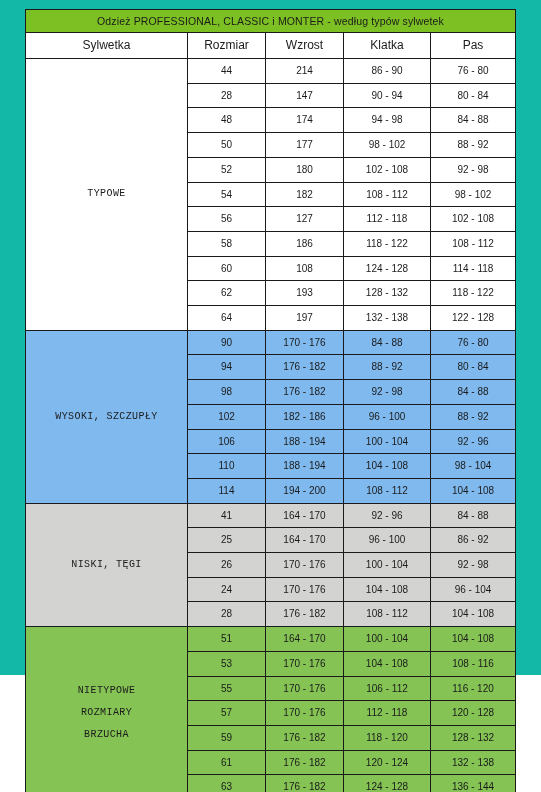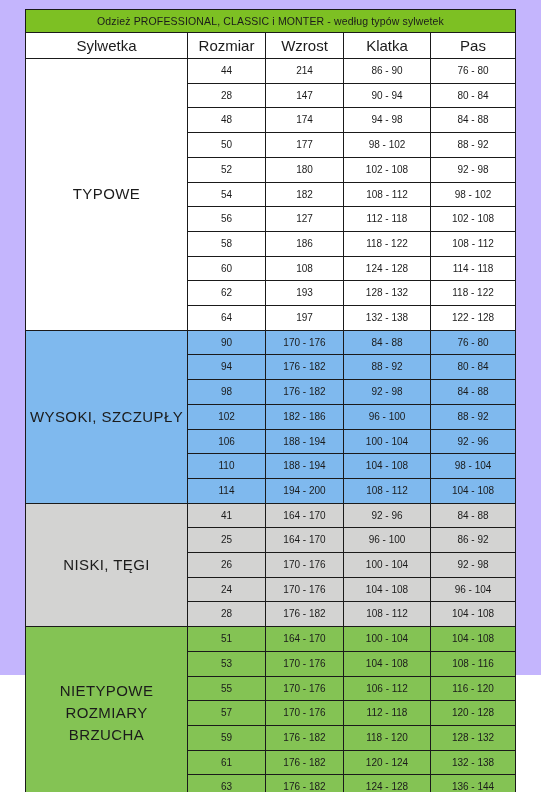--- a/index.html
+++ b/index.html
@@ -12,21 +12,21 @@
     height: 792px;
     font-family: "Liberation Sans", sans-serif;
     color: #1c1c1c;
     overflow: hidden;
   }
 
   #page {
     position: relative;
     width: 541px;
     height: 675px;
-    background: #c4b5fd;
+    background: #14b8a6;
   }
 
   #size-table {
     position: absolute;
     left: 25px;
     top: 9px;
     width: 490px;
     border-collapse: collapse;
     table-layout: fixed;
   }
@@ -54,39 +54,40 @@
     font-size: 10.5px;
     font-weight: bold;
     letter-spacing: 0.15px;
     height: 22px;
     line-height: 22px;
   }
 
   .colhead-cell {
     background: #ffffff;
     color: #1b1b1b;
-    font-size: 15px;
+    font-size: 12px;
     font-weight: bold;
     height: 25px;
     line-height: 25px;
   }
 
   .data-cell {
     font-size: 10px;
     font-weight: bold;
     height: 23.7px;
     line-height: 23.7px;
     color: #1b1b1b;
   }
 
   .group-cell {
-    font-size: 15px;
+    font-size: 10px;
     font-weight: bold;
     letter-spacing: 0.4px;
     color: #1b1b1b;
+    font-family: Liberation Mono, monospace;
   }
 
   .group-cell .gline {
     display: block;
     line-height: 22px;
   }
 
   
   .sec-typowe   { background: #ffffff; }
   .sec-wysoki   { background: #7FB9EE; }

